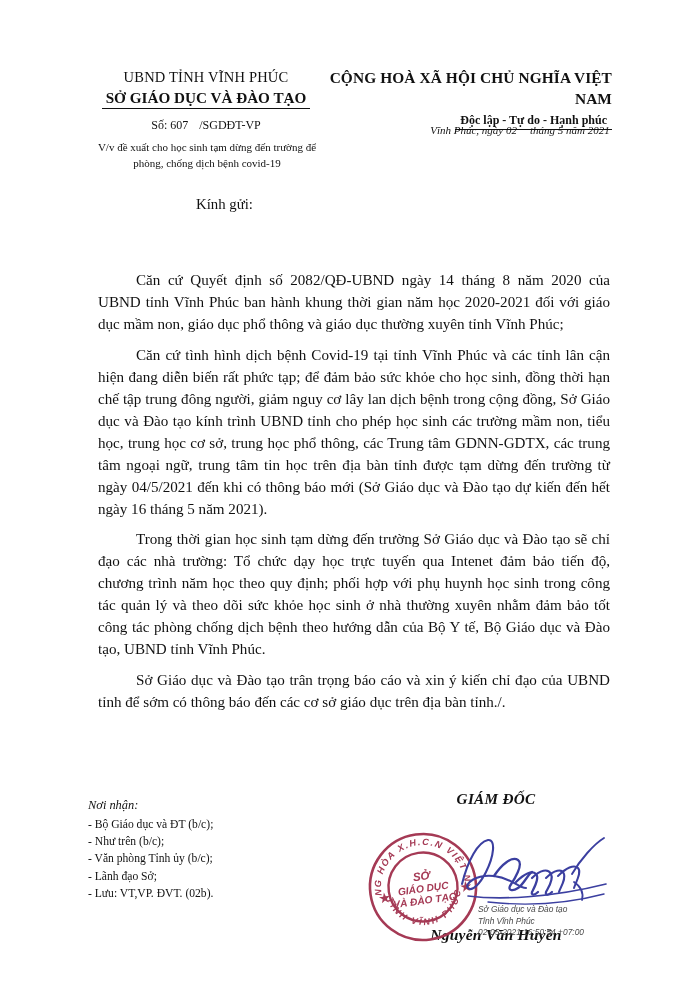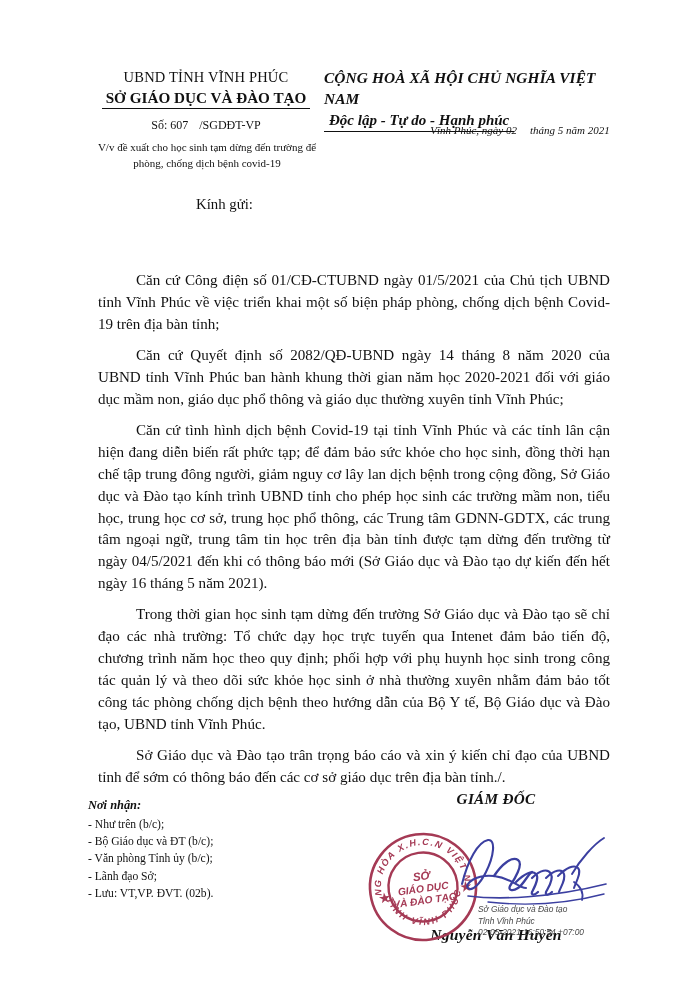--- a/index.html
+++ b/index.html
@@ -31,22 +31,21 @@
     display: flex;
     flex-direction: row;
     align-items: flex-start;
   }
   .hdr-left {
     width: 236px;
     text-align: center;
   }
   .hdr-right {
     width: 288px;
-    text-align: left;
-    font-style: italic;
+    text-align: right;
   }
   .org-line1 {
     font-size: 14.5px;
     letter-spacing: 0.2px;
     line-height: 1.35;
   }
   .org-line2 {
     font-size: 15.2px;
     font-weight: bold;
     line-height: 1.3;
@@ -54,21 +53,21 @@
     border-bottom: 1.3px solid #111;
     padding: 0 4px 1px 4px;
   }
   .nation-line1 {
     font-size: 15.4px;
     font-weight: bold;
     line-height: 1.35;
     letter-spacing: 0.1px;
   }
   .nation-line2 {
-    font-size: 15px;
+    font-size: 12px;
     font-weight: bold;
     line-height: 1.3;
     display: inline-block;
     border-bottom: 1.3px solid #111;
     padding: 0 5px 1px 5px;
     margin-top: 1px;
   }
 
   .docnum {
     position: absolute;
@@ -136,21 +135,21 @@
   
   .footer-left {
     position: absolute;
     top: 796px;
     left: 88px;
     width: 230px;
     font-size: 11.6px;
     line-height: 1.5;
   }
   .footer-left .noinhan {
-    font-weight: bold;
+    font-weight: normal;
     font-style: italic;
     font-size: 12.4px;
     margin-bottom: 1px;
   }
   .footer-left .rcv-item { white-space: nowrap; }
 
   .footer-right {
     position: absolute;
     top: 790px;
     left: 362px;
@@ -231,31 +230,30 @@
 
   <div class="subject">V/v đề xuất cho học sinh tạm dừng đến trường để phòng, chống dịch bệnh covid-19</div>
 
   <div class="placedate">
     <span>Vĩnh Phúc, ngày 02</span><span class="d-spacer"></span><span>tháng 5 năm 2021</span>
   </div>
 
   <div class="kinh-gui">Kính gửi:</div>
 
   <div class="body-text">
-    <p>Căn cứ Công điện số 01/CĐ-CTUBND ngày 01/5/2021 của Chủ tịch UBND tỉnh Vĩnh Phúc về việc triển khai một số biện pháp phòng, chống dịch bệnh Covid-19 trên địa bàn tỉnh;</p>
     <p>Căn cứ Quyết định số 2082/QĐ-UBND ngày 14 tháng 8 năm 2020 của UBND tỉnh Vĩnh Phúc ban hành khung thời gian năm học 2020-2021 đối với giáo dục mầm non, giáo dục phổ thông và giáo dục thường xuyên tỉnh Vĩnh Phúc;</p>
     <p>Căn cứ tình hình dịch bệnh Covid-19 tại tỉnh Vĩnh Phúc và các tỉnh lân cận hiện đang diễn biến rất phức tạp; để đảm bảo sức khỏe cho học sinh, đồng thời hạn chế tập trung đông người, giảm nguy cơ lây lan dịch bệnh trong cộng đồng, Sở Giáo dục và Đào tạo kính trình UBND tỉnh cho phép học sinh các trường mầm non, tiểu học, trung học cơ sở, trung học phổ thông, các Trung tâm GDNN-GDTX, các trung tâm ngoại ngữ, trung tâm tin học trên địa bàn tỉnh được tạm dừng đến trường từ ngày 04/5/2021 đến khi có thông báo mới (Sở Giáo dục và Đào tạo dự kiến đến hết ngày 16 tháng 5 năm 2021).</p>
     <p>Trong thời gian học sinh tạm dừng đến trường Sở Giáo dục và Đào tạo sẽ chỉ đạo các nhà trường: Tổ chức dạy học trực tuyến qua Intenet đảm bảo tiến độ, chương trình năm học theo quy định; phối hợp với phụ huynh học sinh trong công tác quản lý và theo dõi sức khỏe học sinh ở nhà thường xuyên nhằm đảm bảo tốt công tác phòng chống dịch bệnh theo hướng dẫn của Bộ Y tế, Bộ Giáo dục và Đào tạo, UBND tỉnh Vĩnh Phúc.</p>
     <p>Sở Giáo dục và Đào tạo trân trọng báo cáo và xin ý kiến chỉ đạo của UBND tỉnh để sớm có thông báo đến các cơ sở giáo dục trên địa bàn tỉnh./.</p>
   </div>
 
   <div class="footer-left">
     <div class="noinhan">Nơi nhận:</div>
+    <div class="rcv-item">- Bộ Giáo dục và ĐT (b/c);</div>
     <div class="rcv-item">- Như trên (b/c);</div>
-    <div class="rcv-item">- Bộ Giáo dục và ĐT (b/c);</div>
     <div class="rcv-item">- Văn phòng Tỉnh ủy (b/c);</div>
     <div class="rcv-item">- Lãnh đạo Sở;</div>
     <div class="rcv-item">- Lưu: VT,VP. ĐVT. (02b).</div>
   </div>
 
   <div class="footer-right">
     <div class="signer-title">GIÁM ĐỐC</div>
 
     <div class="sign-area">
 

